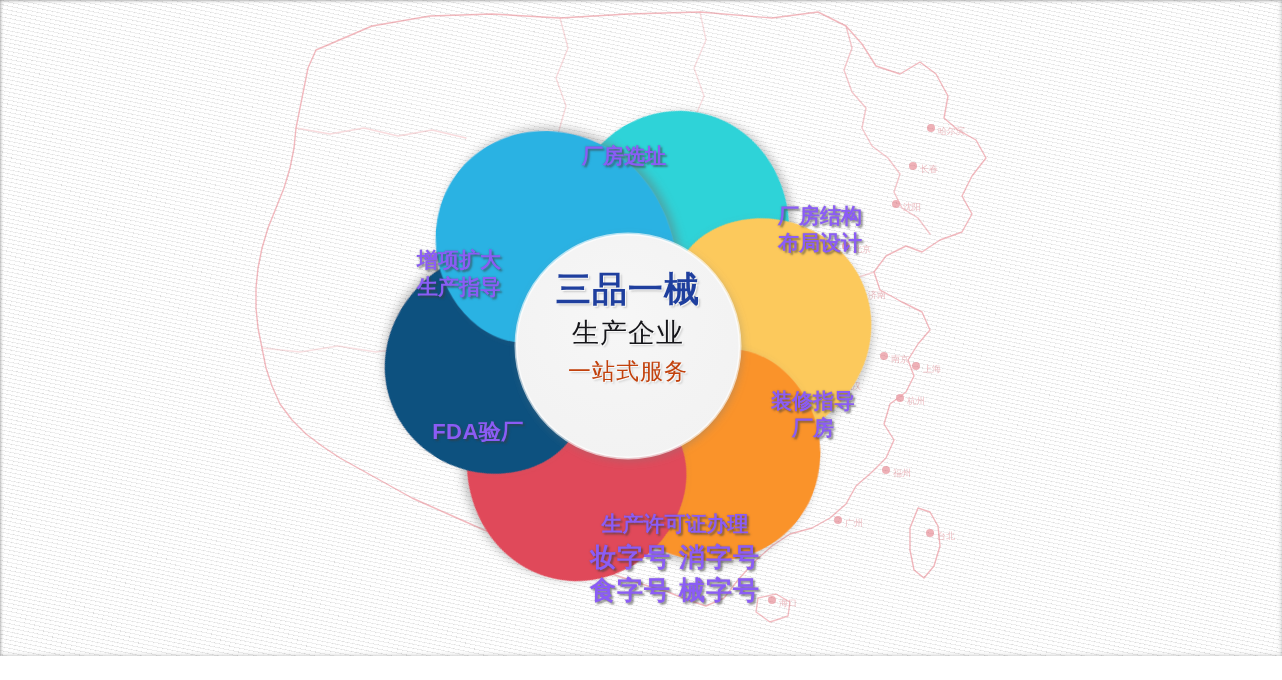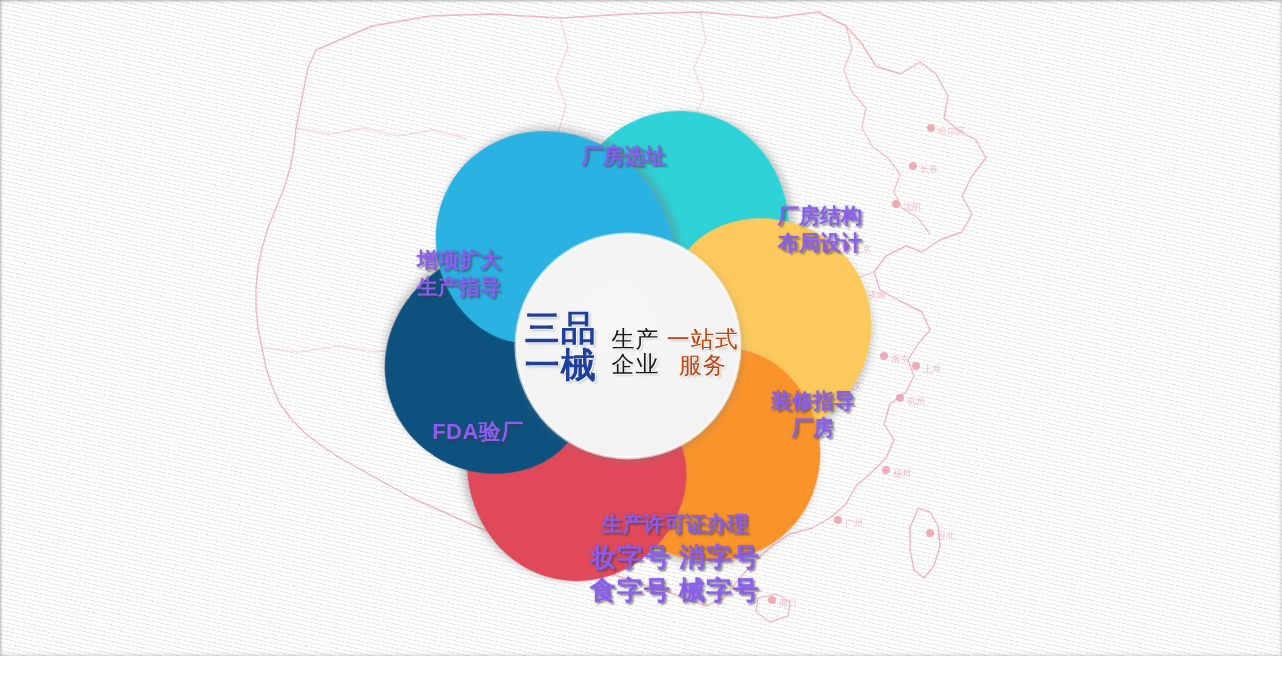--- a/index.html
+++ b/index.html
@@ -39,34 +39,35 @@
   }
   #wheel {
     position: absolute; left: 0; top: 0;
     width: 1282px; height: 680px;
   }
   
   #center-block {
     position: absolute;
     left: 516px; top: 272px;
     width: 224px; height: 150px;
-    display: flex; flex-direction: row;
+    display: flex; flex-direction: column;
     align-items: center; justify-content: flex-start;
     text-align: center;
     pointer-events: none;
+    font-family: Liberation Serif, serif;
   }
   .c-title {
     font-size: 35px; font-weight: bold;
     color: #1f3f9e;
     letter-spacing: 1px;
     line-height: 1.05;
     text-shadow: 1px 1px 0 rgba(255,255,255,0.85), 2px 2px 2px rgba(110,110,110,0.35);
   }
   .c-sub1 {
-    font-size: 23px; color: #16161a;
+    font-size: 27px; color: #16161a;
     margin-top: 10px; line-height: 1.1;
     letter-spacing: 1px;
     text-shadow: 1px 1px 0 rgba(255,255,255,0.8), 2px 2px 2px rgba(120,120,120,0.3);
   }
   .c-sub2 {
     font-size: 23px; color: #c2410c;
     margin-top: 11px; line-height: 1.1;
     letter-spacing: 1px;
     text-shadow: 1px 1px 0 rgba(255,255,255,0.8), 2px 2px 2px rgba(120,120,120,0.3);
   }

